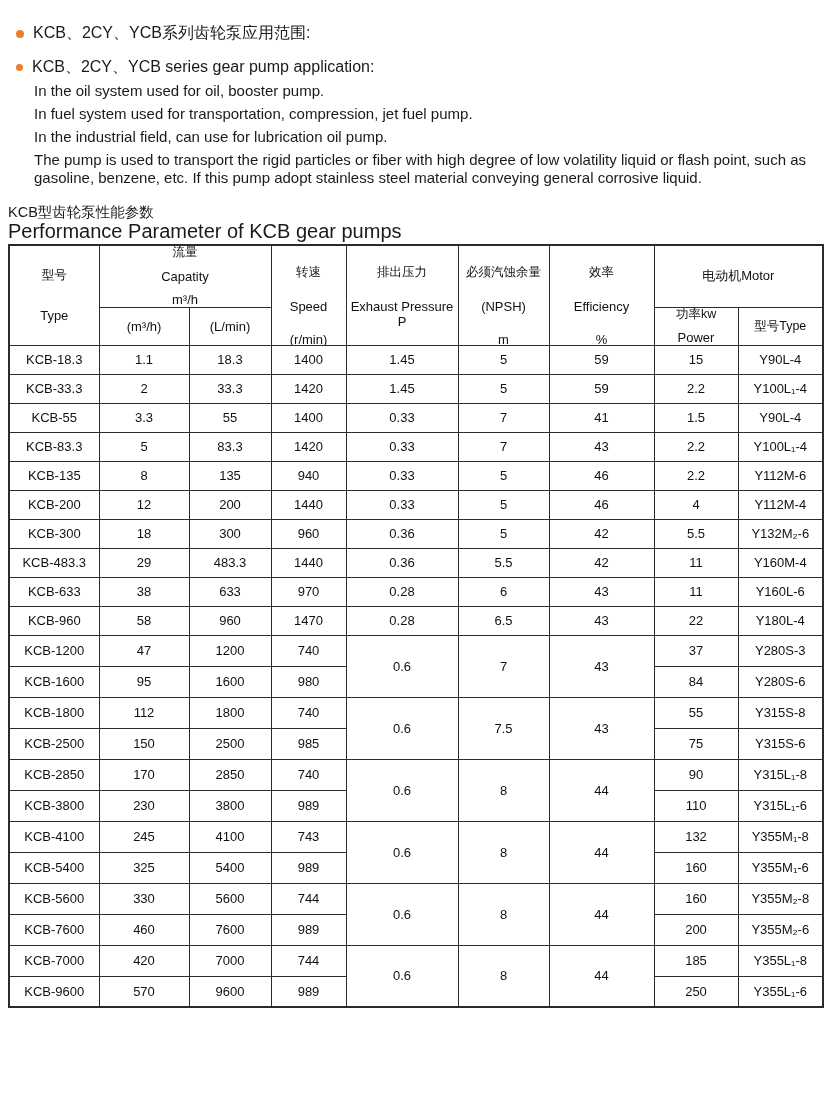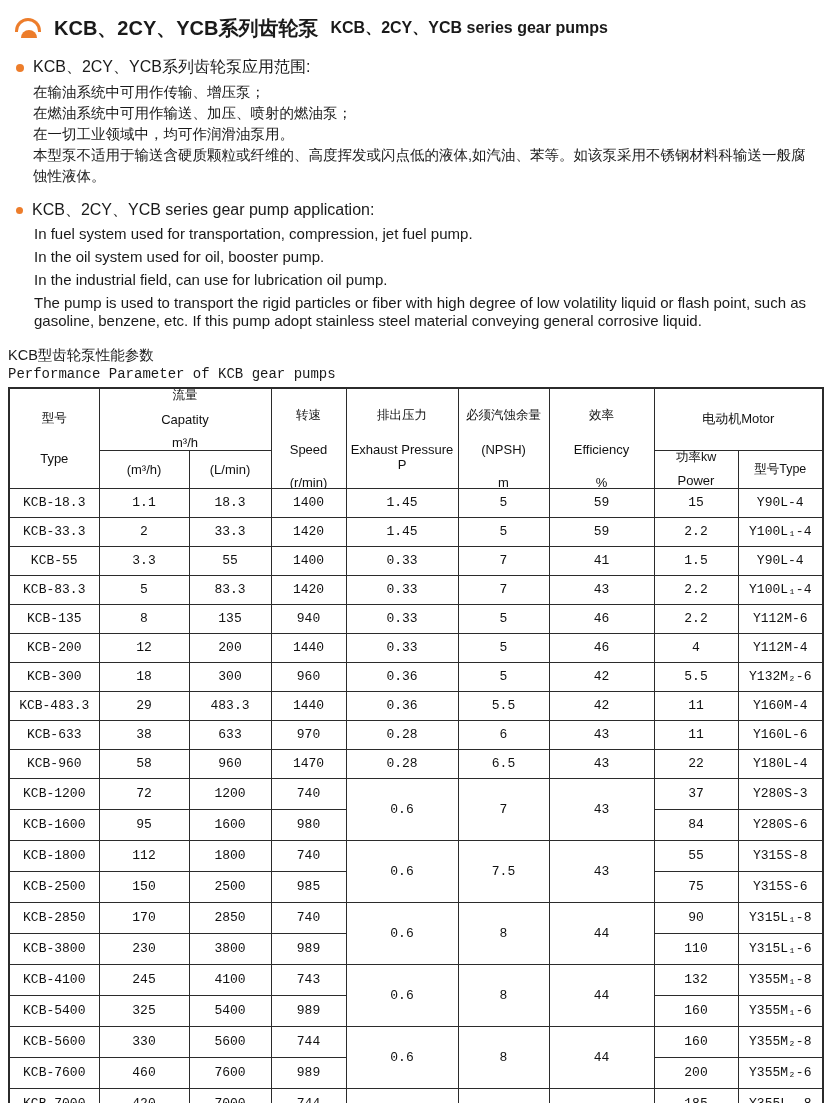--- a/index.html
+++ b/index.html
@@ -32,74 +32,60 @@
 
   
   .zh-lines{margin:2px 0 0 25px;width:775px;}
   .zh-lines p{margin:0;font-size:14.5px;line-height:21px;}
   .en-lines{margin:4px 0 0 26px;width:784px;}
   .en-lines p{margin:0 0 5px 0;font-size:15px;line-height:18px;}
   .en-par{margin:2px 0 0 0;font-size:15px;line-height:22px;width:784px;}
 
   
   .tbl-title-zh{margin:16px 0 0 0;font-size:14.5px;line-height:19px;}
-  .tbl-title-en{margin:0;font-size:14px;line-height:19px;font-family:Liberation Mono, monospace;}
+  .tbl-title-en{margin:0;font-size:20px;line-height:19px;}
 
   
   table.perf{
     border-collapse:collapse;margin-top:3px;width:814px;table-layout:fixed;
     font-size:13px;color:#111;
   }
   table.perf th,table.perf td{
     border:1px solid #2b2b2b;text-align:center;vertical-align:middle;
     padding:0;font-weight:normal;overflow:hidden;
   }
   table.perf{border:2px solid #2b2b2b;}
   thead tr.hrow-a{height:37px;}
   thead tr.hrow-b{height:37px;}
   .hstack{display:flex;flex-direction:column;justify-content:space-between;height:62px;padding:6px 0;gap:18px;}
   .hstack2{display:flex;flex-direction:column;justify-content:space-between;height:56px;padding:9px 0;}
   .htight{display:flex;flex-direction:column;justify-content:center;line-height:13.5px;gap:10px;}
   .hzh{font-size:12.5px;}
   .hen{font-size:13px;}
-  tbody tr{height:29px;font-family:Liberation Mono, monospace;}
+  tbody tr{height:29px;}
   tbody tr.tall{height:31px;padding-left:40px;}
 </style>
 </head>
 <body>
 
 <div class="page">
 
-  <div class="doc-header">
-    <span class="logo">
-      <span class="arc"></span>
-      <span class="dome"></span>
-    </span>
-    <span class="title-zh">KCB、2CY、YCB系列齿轮泵</span>
-    <span class="title-en">KCB、2CY、YCB series gear pumps</span>
-  </div>
 
   <div class="sect-head">
     <span class="dot"></span>
     <span class="sect-title">KCB、2CY、YCB系列齿轮泵应用范围:</span>
-  </div>
-  <div class="zh-lines">
-    <p>在输油系统中可用作传输、增压泵；</p>
-    <p>在燃油系统中可用作输送、加压、喷射的燃油泵；</p>
-    <p>在一切工业领域中，均可作润滑油泵用。</p>
-    <p>本型泵不适用于输送含硬质颗粒或纤维的、高度挥发或闪点低的液体,如汽油、苯等。如该泵采用不锈钢材料科输送一般腐蚀性液体。</p>
   </div>
 
   <div class="sect-head">
     <span class="dot" style="width:7px;height:7px;"></span>
     <span class="sect-title">KCB、2CY、YCB series gear pump application:</span>
   </div>
   <div class="en-lines">
+    <p>In the oil system used for oil, booster pump.</p>
     <p>In fuel system used for transportation, compression, jet fuel pump.</p>
-    <p>In the oil system used for oil, booster pump.</p>
     <p>In the industrial field, can use for lubrication oil pump.</p>
     <p class="en-par">The pump is used to transport the rigid particles or fiber with high degree of low volatility liquid or flash point, such as gasoline, benzene, etc. If this pump adopt stainless steel material conveying general corrosive liquid.</p>
   </div>
 
   <p class="tbl-title-zh">KCB型齿轮泵性能参数</p>
   <p class="tbl-title-en">Performance Parameter of KCB gear pumps</p>
 
   <table class="perf">
     <colgroup>
       <col style="width:90px">
@@ -283,21 +269,21 @@
           <td>960</td>
           <td>1470</td>
           <td>0.28</td>
           <td>6.5</td>
           <td>43</td>
           <td>22</td>
           <td>Y180L-4</td>
         </tr>
         <tr class="tall">
           <td>KCB-1200</td>
-          <td>72</td>
+          <td>47</td>
           <td>1200</td>
           <td>740</td>
           <td rowspan="2">0.6</td>
           <td rowspan="2">7</td>
           <td rowspan="2">43</td>
           <td>37</td>
           <td>Y280S-3</td>
         </tr>
         <tr class="tall">
           <td>KCB-1600</td>

